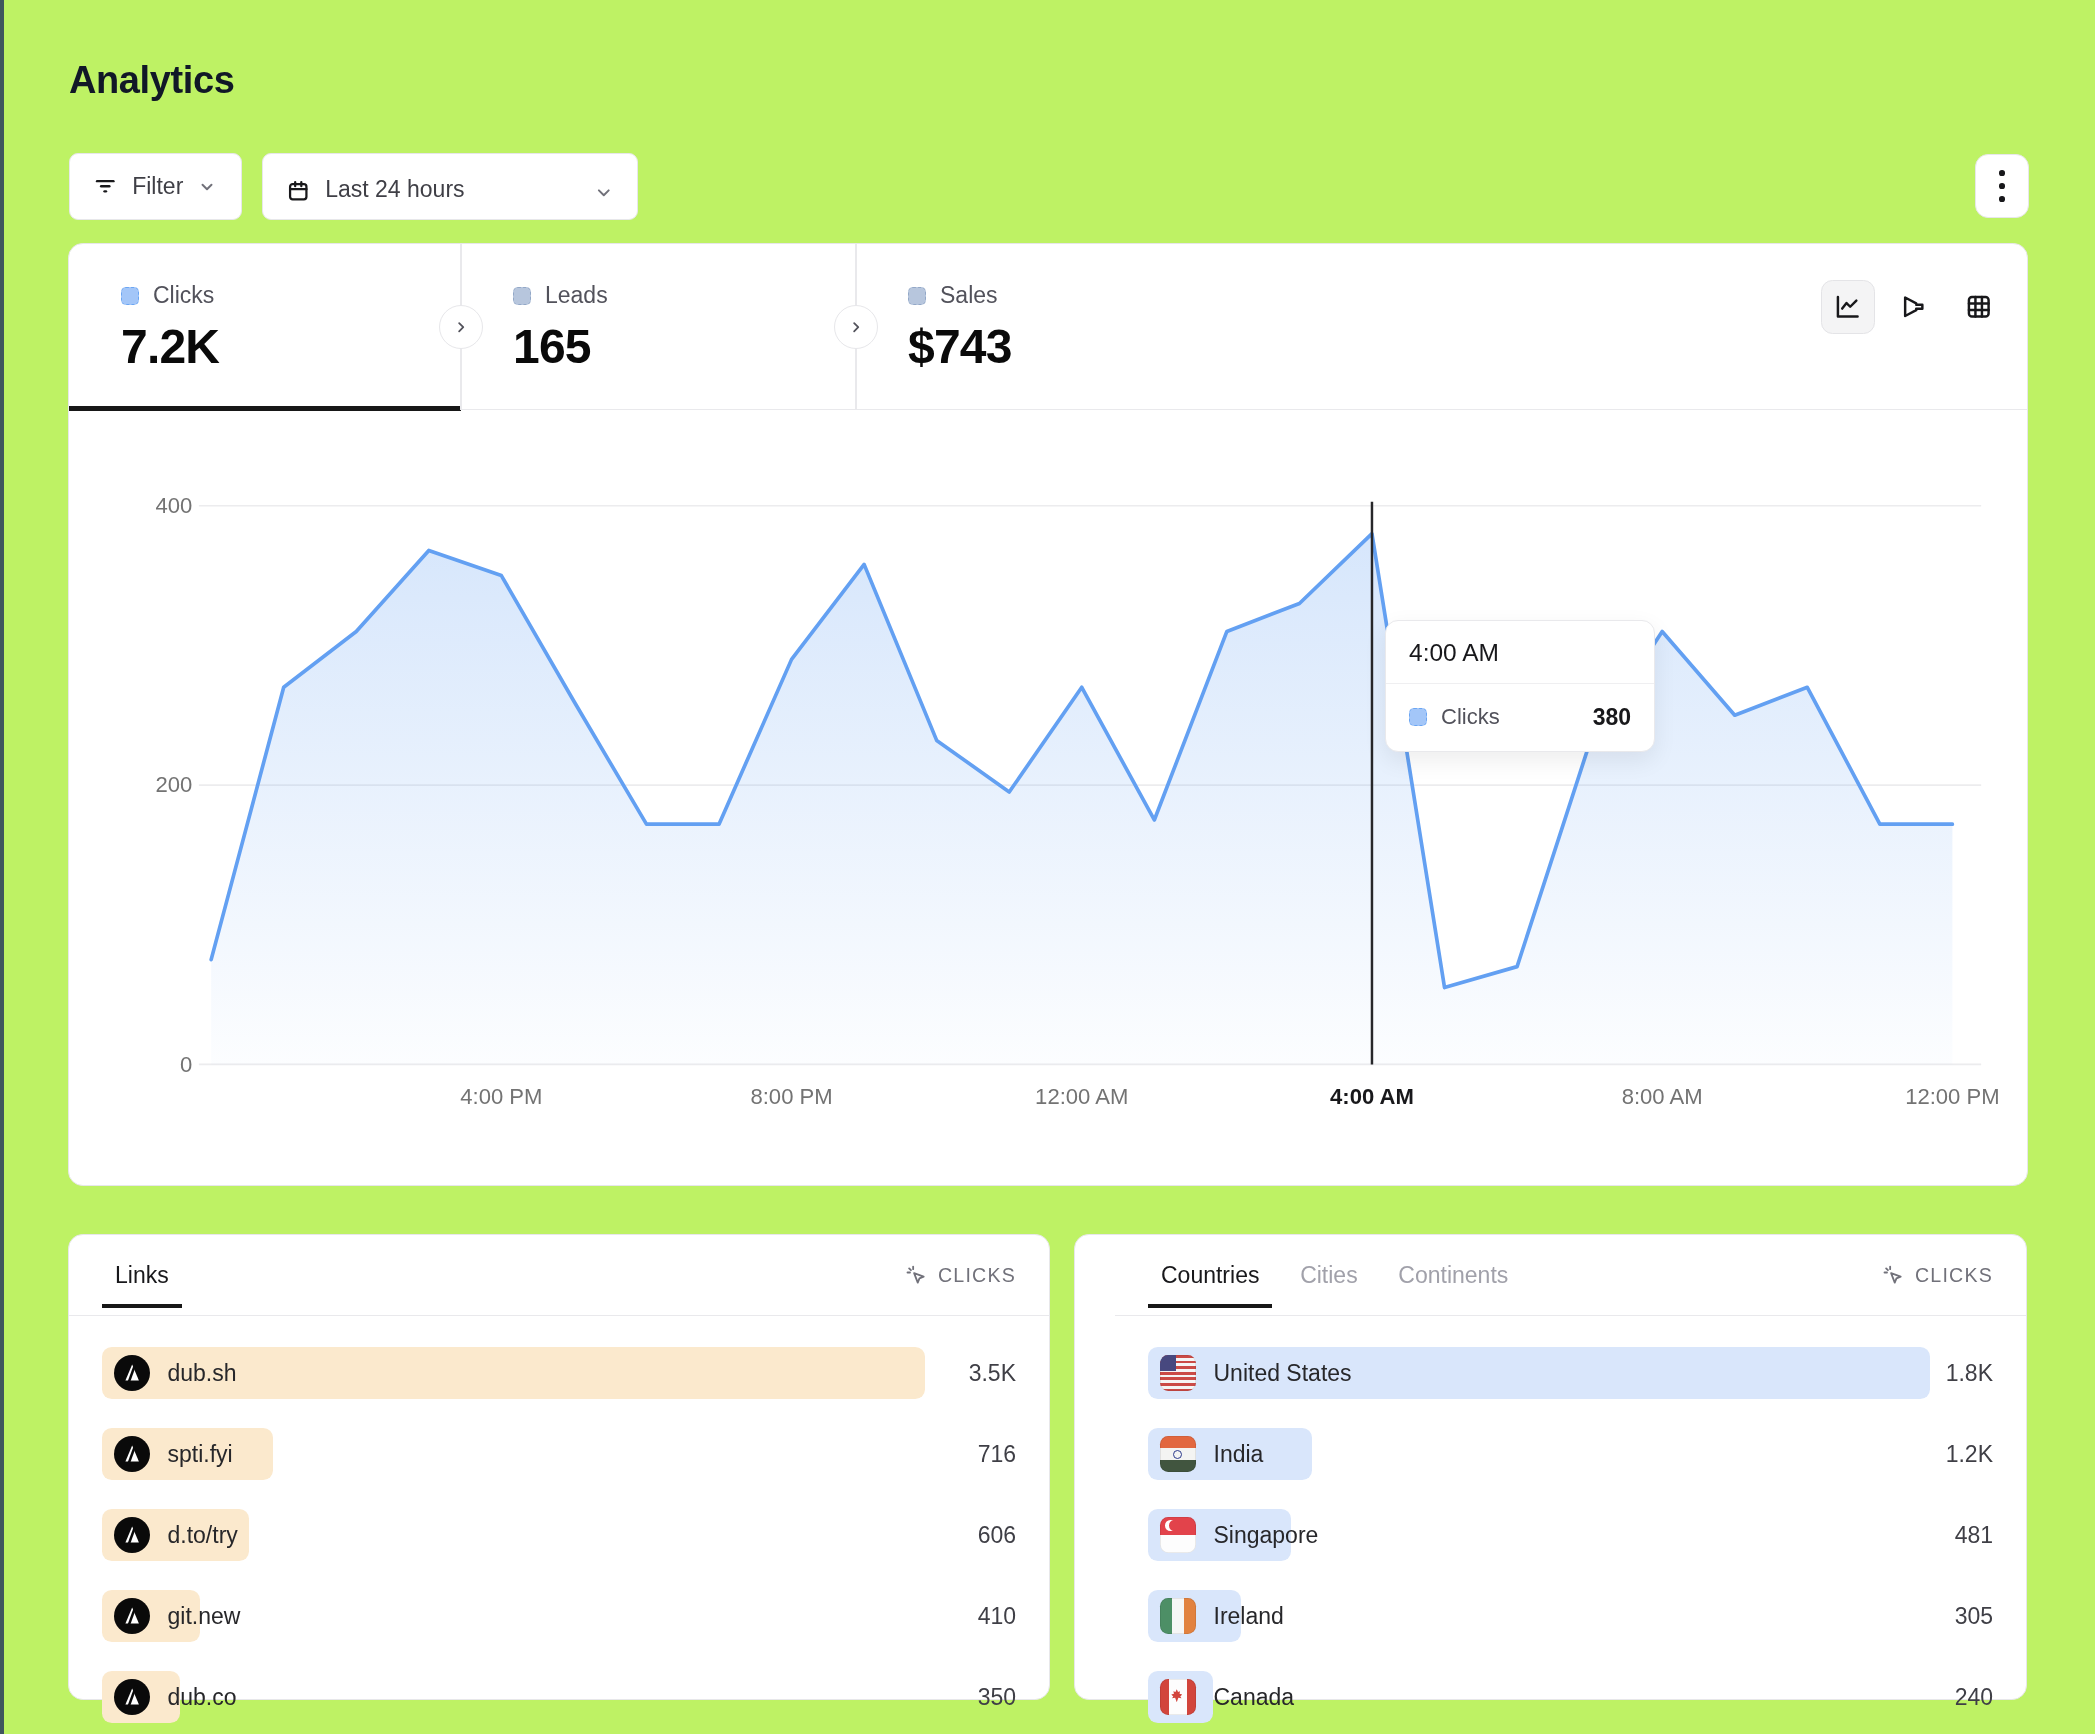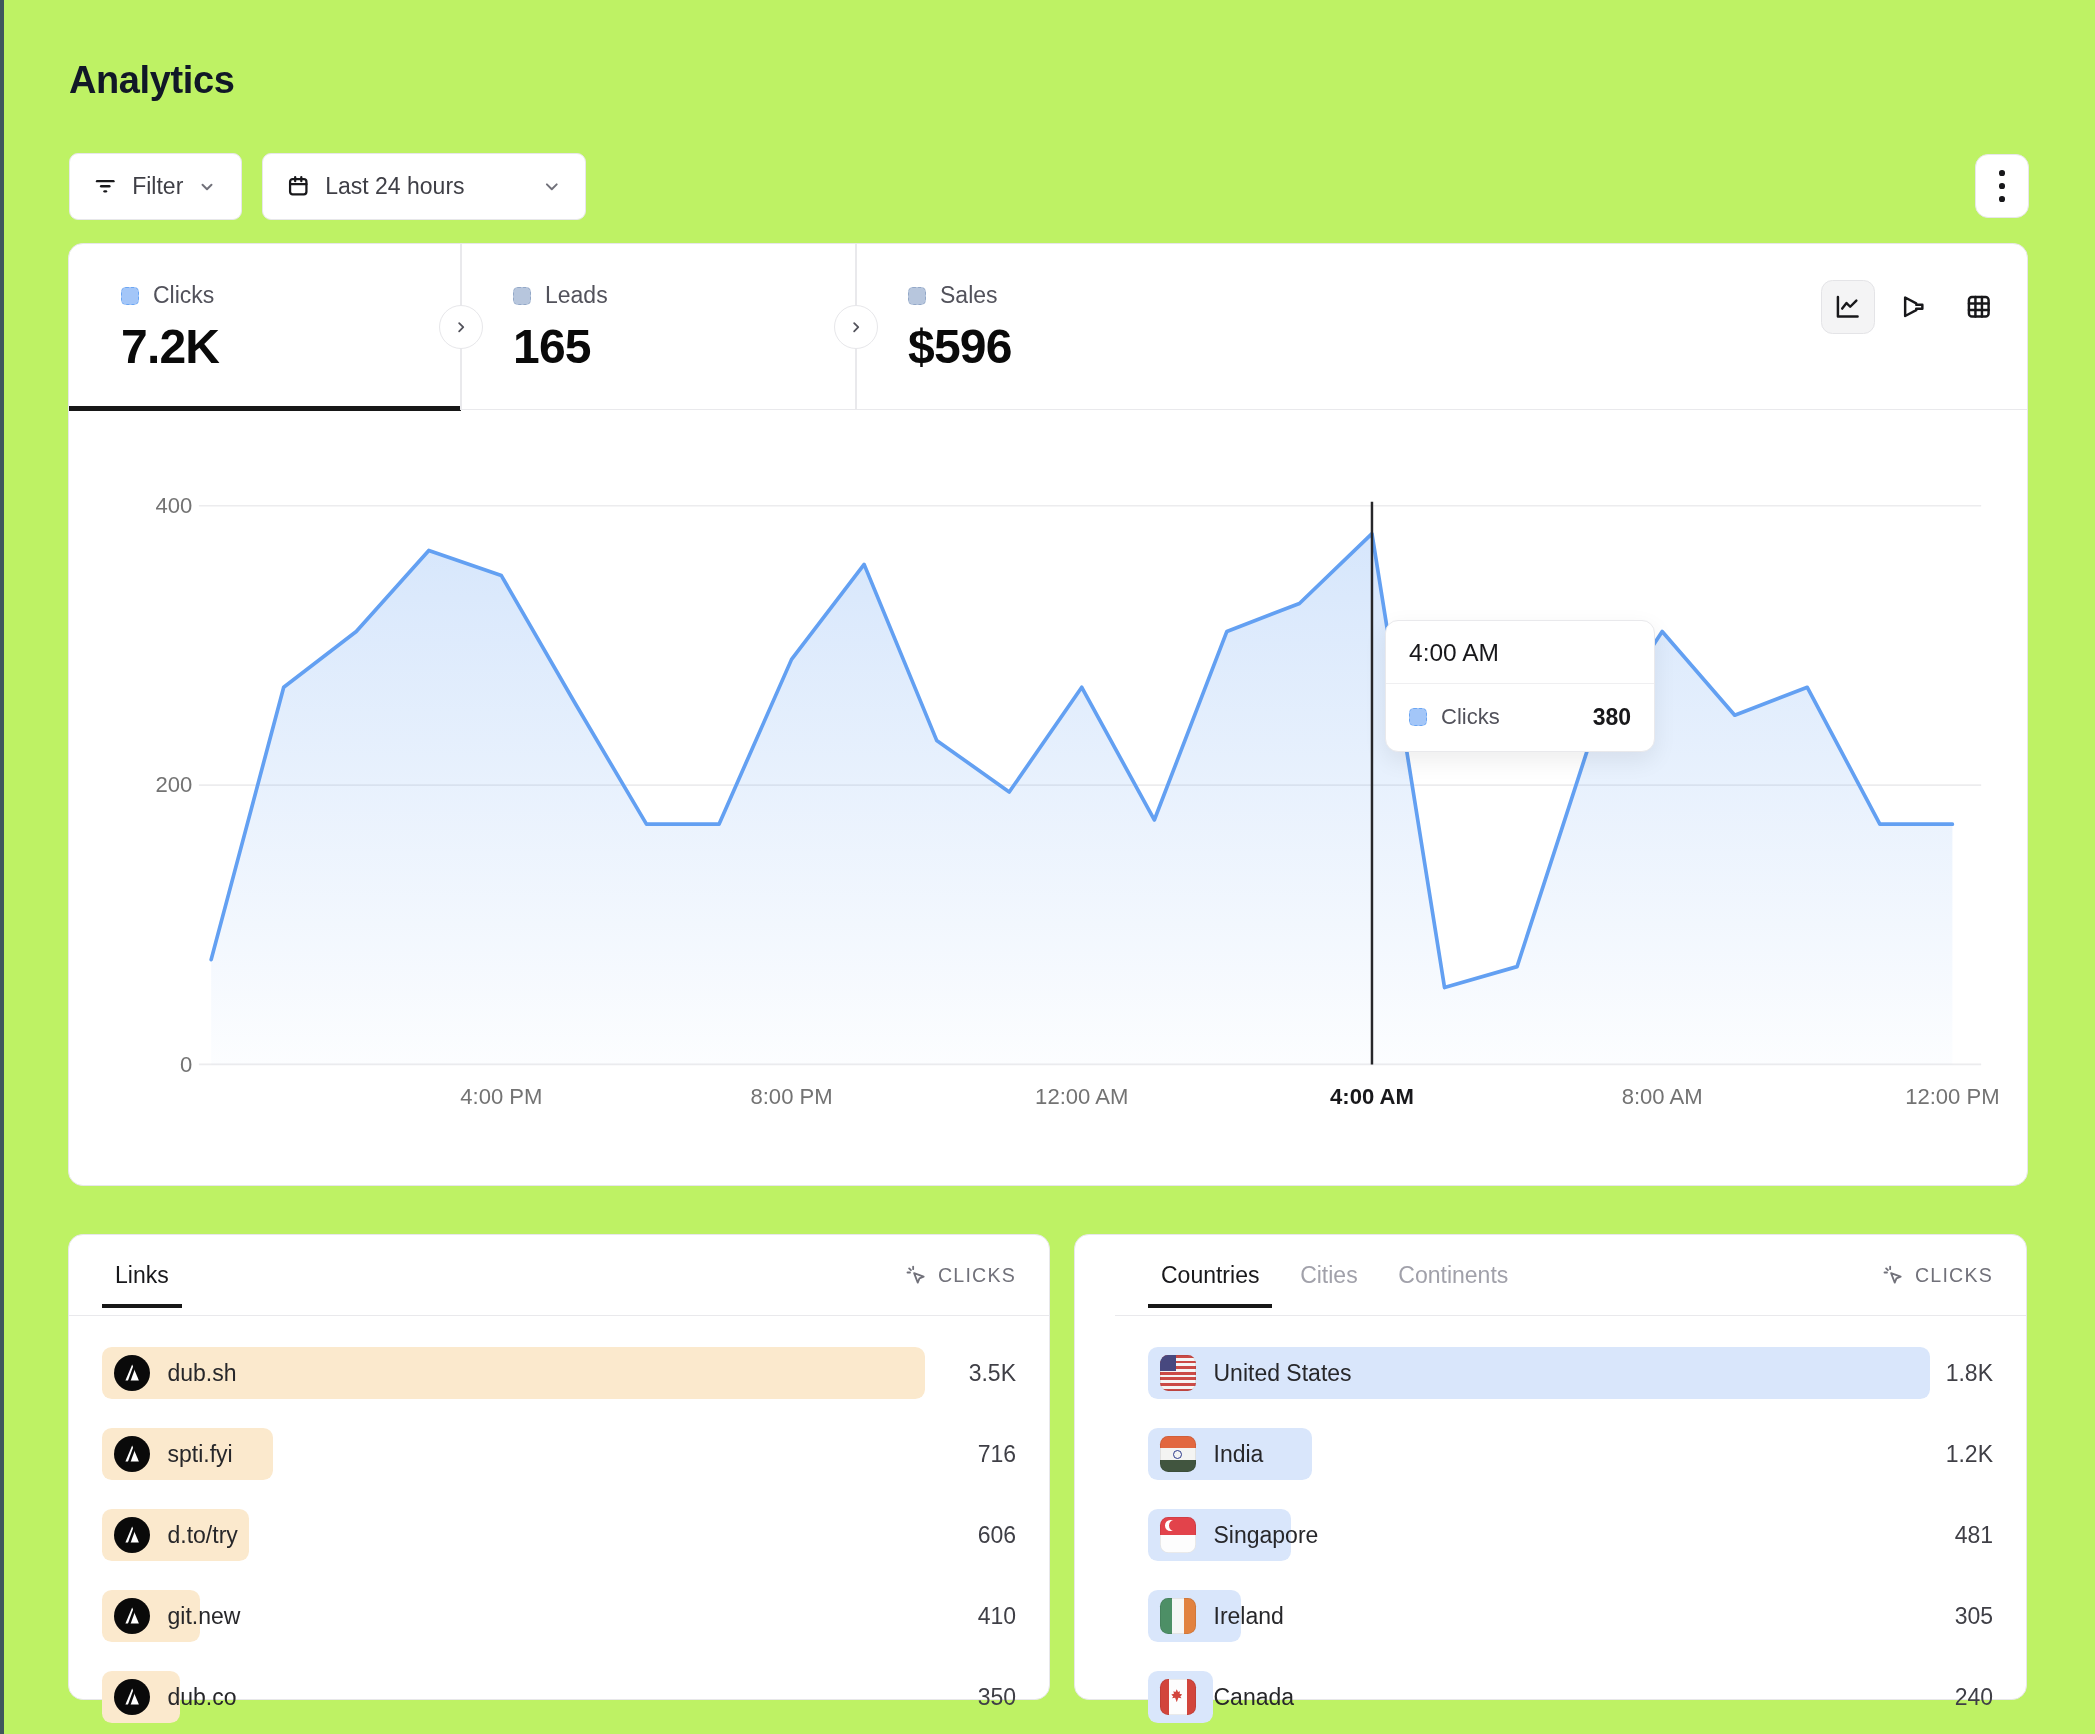--- a/index.html
+++ b/index.html
@@ -6,21 +6,21 @@
   html,body { background:#fff; }
   body { font-family:"Liberation Sans", sans-serif; color:#171717; }
   .page { position:relative; width:2096px; height:1735px; background:#bef264; overflow:hidden; }
   .left-strip { position:absolute; left:0; top:0; width:4.1px; height:1735px; background:#3f575d; }
 
   .page-title { position:absolute; left:69px; top:59px; font-size:38px; font-weight:700; letter-spacing:-0.4px; color:#111827; }
 
   
   .btn { display:flex; align-items:center; background:#fff; border:1.6px solid #e7e7ea; border-radius:9px; height:67px; font-size:23px; color:#3f3f46; cursor:pointer; }
   .filter-btn { position:absolute; left:69px; top:153px; width:173px; padding:0 23px; gap:14.7px; }
-  .date-btn { position:absolute; left:262px; top:153px; width:324px; padding:0 23px; gap:14.7px; }
+  .date-btn { position:absolute; left:262px; top:153px; width:376px; padding:16px 23px; gap:14.7px;align-items:flex-end; }
   .date-btn .chev { margin-left:auto; }
   .kebab-btn { position:absolute; left:1975px; top:154px; width:54px; height:64px; border:1.6px solid #e7e7ea; border-radius:13px; background:#fff; display:flex; flex-direction:column; align-items:center; justify-content:center; gap:7.4px; cursor:pointer; }
   .kebab-btn i { width:5.7px; height:5.7px; border-radius:50%; background:#18181b; }
 
   
   .main-card { position:absolute; left:68px; top:243px; width:1960px; height:943px; border:1.6px solid #e7e7ea; border-radius:14.7px; background:#fff; }
   .tabs-row { position:relative; display:flex; height:166px; border-bottom:1.6px solid #e9e9ec; }
   .metric-tab { position:relative; padding:38px 0 0 52px; cursor:pointer; }
   .metric-tab.t0 { width:392px; }
   .metric-tab.t1 { width:395px; }
@@ -162,21 +162,21 @@
           <svg width="16.4" height="16.4" viewBox="0 0 24 24" fill="none" stroke="#52525b" stroke-width="2.6" stroke-linecap="round" stroke-linejoin="round">
               <path d="M9 6l6 6-6 6"></path>
             </svg>
         </div>
       </div>
       <div class="metric-tab t2">
         <div class="leg-row">
           <span class="leg-sq muted"></span>
           <span class="m-label">Sales</span>
         </div>
-        <div class="m-value">$596</div>
+        <div class="m-value">$743</div>
       </div>
     </div>
 
     <div class="chart-controls">
       <button class="cc-btn active">
         <svg width="29.5" height="29.5" viewBox="0 0 24 24" fill="none" stroke="currentColor" stroke-width="2" stroke-linecap="round" stroke-linejoin="round">
             <path d="M4 4v16h16"></path>
             <path d="M7.5 13.5l3.5-4.5 3 3 5-5"></path>
           </svg>
       </button>

